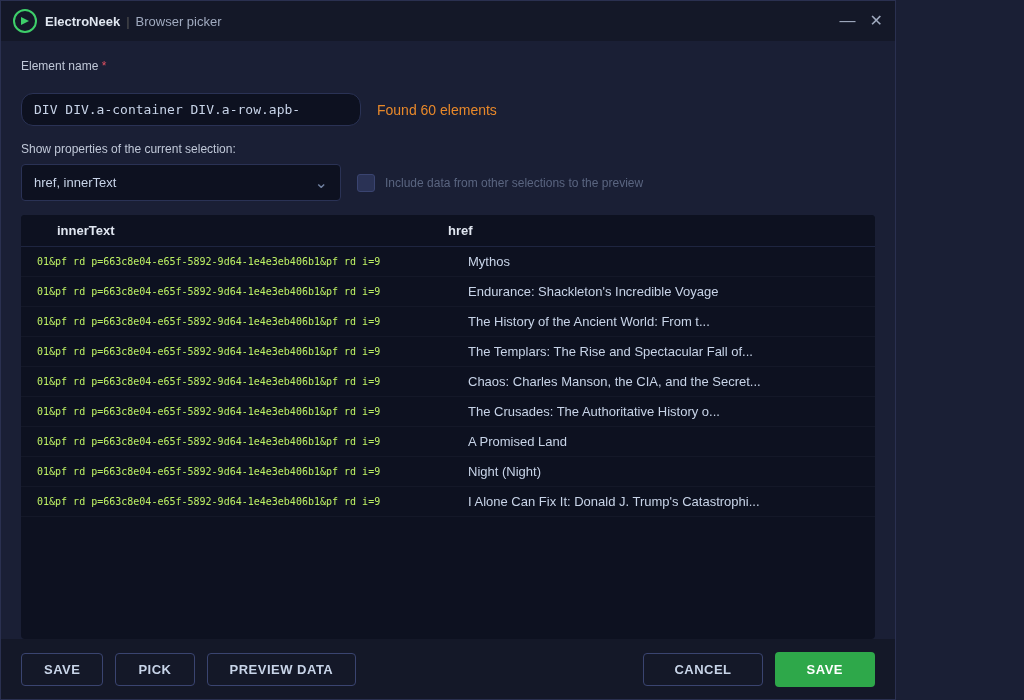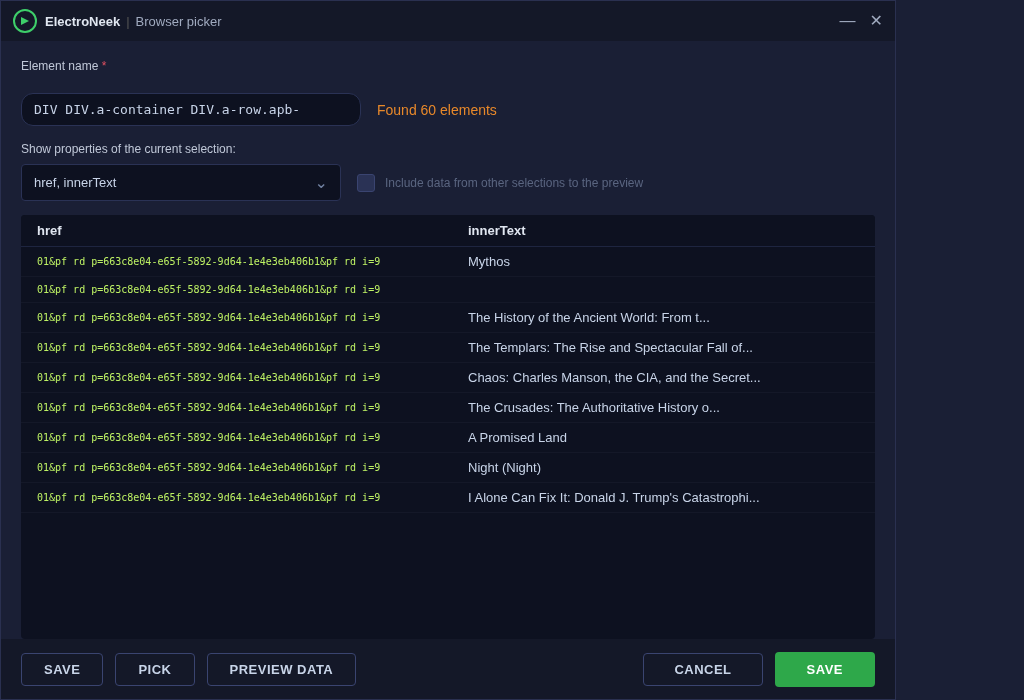--- a/index.html
+++ b/index.html
@@ -290,30 +290,31 @@
         <div class="include-data-row">
           <div class="checkbox-box"></div>
           <span class="include-data-label">Include data from other selections to the preview</span>
         </div>
       </div>
     </div>
 
     <div class="data-table-container">
       <div class="data-table">
         <div class="data-table-header">
+          <div class="col-header right">innerText</div>
           <div class="col-header">href</div>
-          <div class="col-header right">innerText</div>
         </div>
         <div class="data-table-body" id="table-body">
         <div class="data-row">
       <div class="cell-href">01&amp;pf_rd_p=663c8e04-e65f-5892-9d64-1e4e3eb406b1&amp;pf_rd_i=9</div>
       <div class="cell-text">Mythos</div>
     </div>
             <div class="data-row">
       <div class="cell-href">01&amp;pf_rd_p=663c8e04-e65f-5892-9d64-1e4e3eb406b1&amp;pf_rd_i=9</div>
+      <div class="cell-text">Endurance: Shackleton's Incredible Voyage</div>
     </div>
             <div class="data-row">
       <div class="cell-href">01&amp;pf_rd_p=663c8e04-e65f-5892-9d64-1e4e3eb406b1&amp;pf_rd_i=9</div>
       <div class="cell-text">The History of the Ancient World: From t...</div>
     </div>
             <div class="data-row">
       <div class="cell-href">01&amp;pf_rd_p=663c8e04-e65f-5892-9d64-1e4e3eb406b1&amp;pf_rd_i=9</div>
       <div class="cell-text">The Templars: The Rise and Spectacular Fall of...</div>
     </div>
             <div class="data-row">

